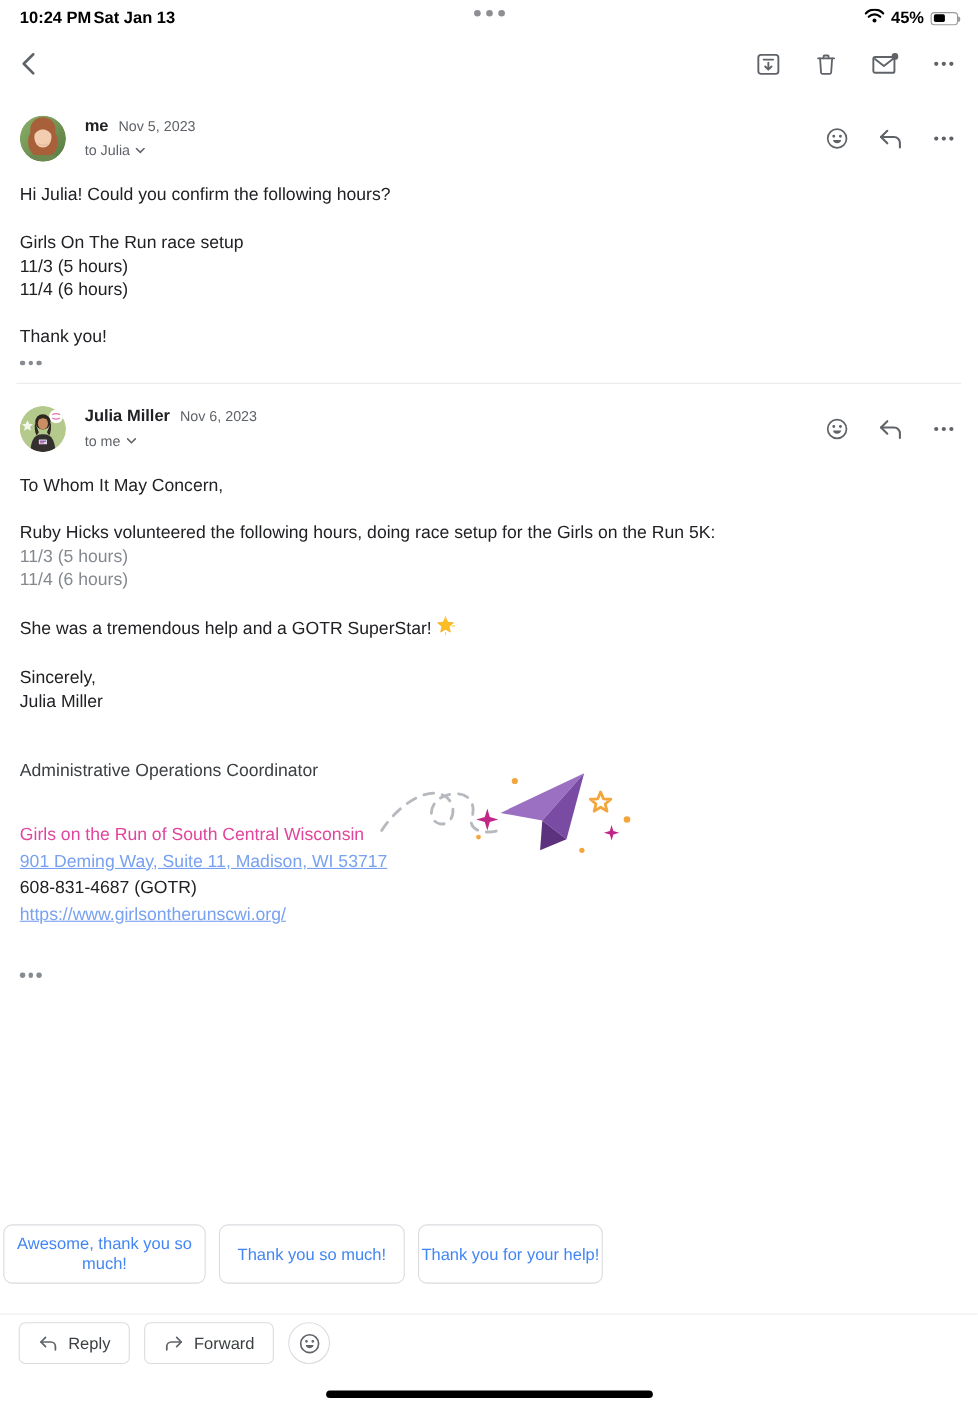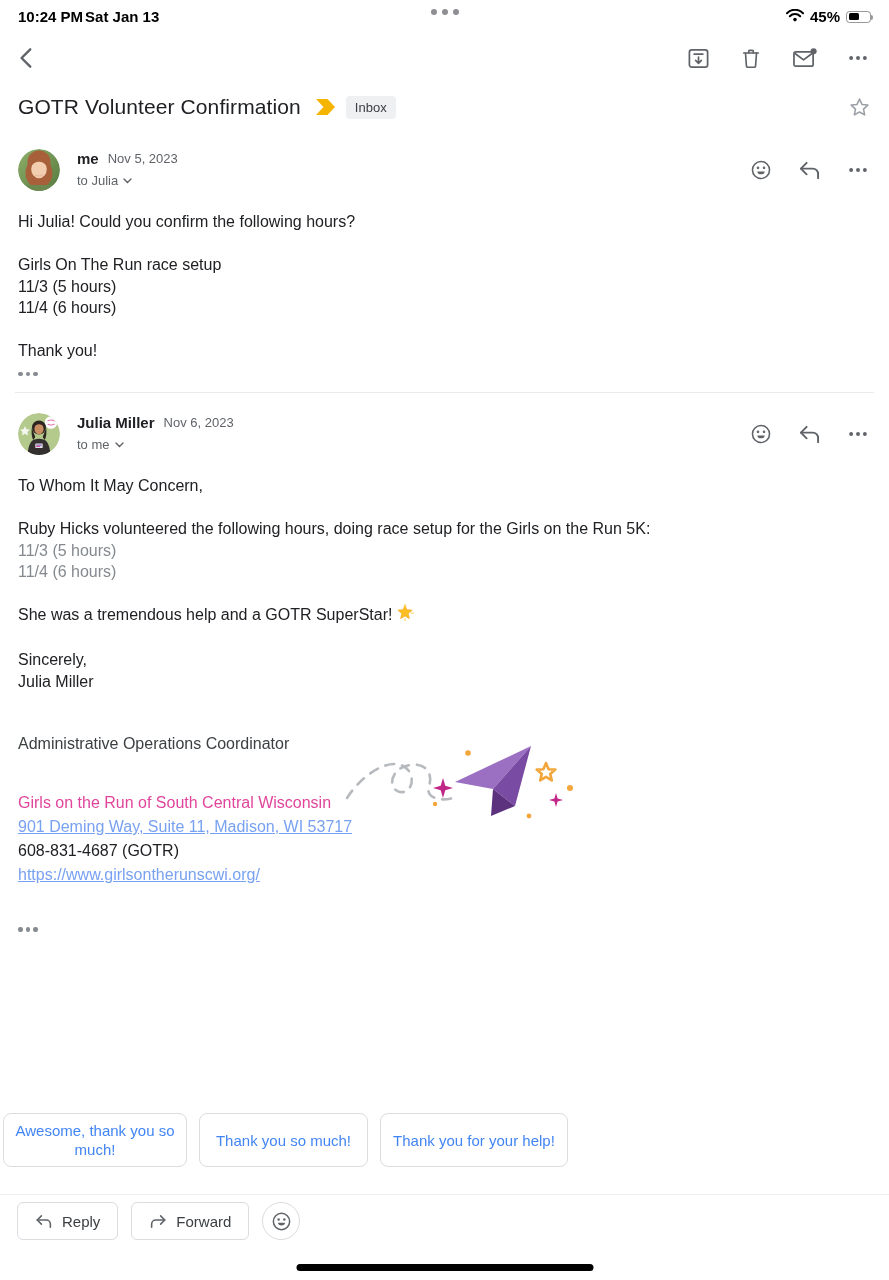--- a/index.html
+++ b/index.html
@@ -51,21 +51,21 @@
   .sig-link { color:#78a1f1; text-decoration:underline; cursor:pointer; }
   .sig-phone { color:#202124; }
   .plane-art { position:absolute; left:343px; top:50px; }
   .star-glyph { display:inline-block; vertical-align:-2px; margin-left:4px; }
   
   .smart-replies { position:absolute; left:3px; top:1113px; display:flex; gap:12px; }
   .chip { display:flex; align-items:center; justify-content:center; text-align:center;
     border:1px solid #dadce0; border-radius:8px; background:#fff; color:#4285f4;
     font-size:15px; line-height:19px; height:54px; cursor:pointer;
     font-family:"Liberation Sans","DejaVu Sans",sans-serif; }
-  .chip.c1 { width:184px; } .chip.c2 { width:169px; padding:0 10px; } .chip.c3 { width:188px; }
+  .chip.c1 { width:184px; } .chip.c2 { width:169px; padding:0 10px; } .chip.c3 { width:168px; }
   .bottom-divider { position:absolute; left:0; top:1194px; width:100%; height:1px; background:#eceef0; }
   
   .bottom-bar { position:absolute; left:17px; top:1202px; display:flex; align-items:center; gap:13px; }
   .action-btn { display:flex; align-items:center; gap:9px; height:38px; padding:0 17px;
     border:1px solid #dadce0; border-radius:6px; background:#fff; color:#3c4043; font-size:15px; cursor:pointer;
     font-family:"Liberation Sans","DejaVu Sans",sans-serif; }
   .emoji-round { width:38px; height:38px; border:1px solid #dadce0; border-radius:50%;
     display:flex; align-items:center; justify-content:center; background:#fff; cursor:pointer; }
   .home-indicator { position:absolute; left:50%; bottom:9px; transform:translateX(-50%);
     width:297px; height:7px; border-radius:4px; background:#000; }
@@ -132,34 +132,20 @@
       <button class="icon-btn">
         <svg width="22" height="22" viewBox="0 0 24 24" fill="#5f6368">
             <circle cx="4.5" cy="12" r="2.1"></circle>
             <circle cx="12" cy="12" r="2.1"></circle>
             <circle cx="19.5" cy="12" r="2.1"></circle>
           </svg>
       </button>
     </div>
   </div>
 
-  <div class="subject-row">
-    <span class="subject-title">GOTR Volunteer Confirmation</span>
-    <span class="important-marker">
-      <svg width="21" height="16" viewBox="0 0 21 16">
-          <path d="M1 0 h11.5 L20 8 L12.5 16 H1 L8.5 8 Z" fill="#f4b400"></path>
-        </svg>
-    </span>
-    <span class="inbox-chip">Inbox</span>
-    <button class="icon-btn star-btn">
-      <svg width="23" height="23" viewBox="0 0 24 24" fill="none" stroke="#9aa0a6" stroke-width="1.6" stroke-linejoin="round">
-          <path d="M12 3.2 l2.6 5.6 6.1 .7 -4.5 4.2 1.2 6 -5.4 -3 -5.4 3 1.2 -6 -4.5 -4.2 6.1 -.7 Z"></path>
-        </svg>
-    </button>
-  </div>
 
   <div>
     <div class="msg-header">
       <span class="avatar">
         <svg width="42" height="42" viewBox="0 0 42 42">
             <defs>
               <clipPath id="av1">
                 <circle cx="21" cy="21" r="21"></circle>
               </clipPath>
               <linearGradient id="g1" x1="0" y1="0" x2="1" y2="1">

